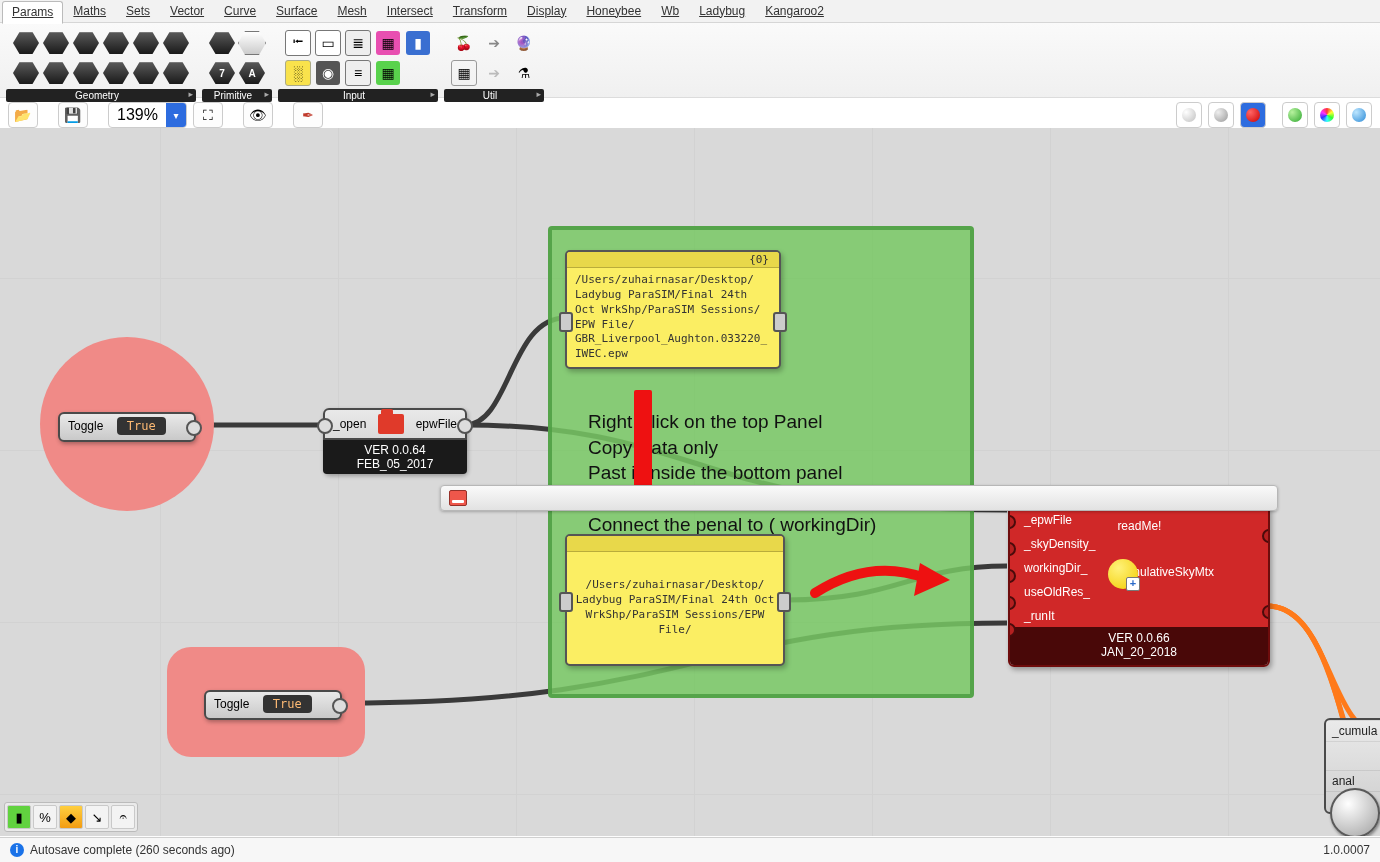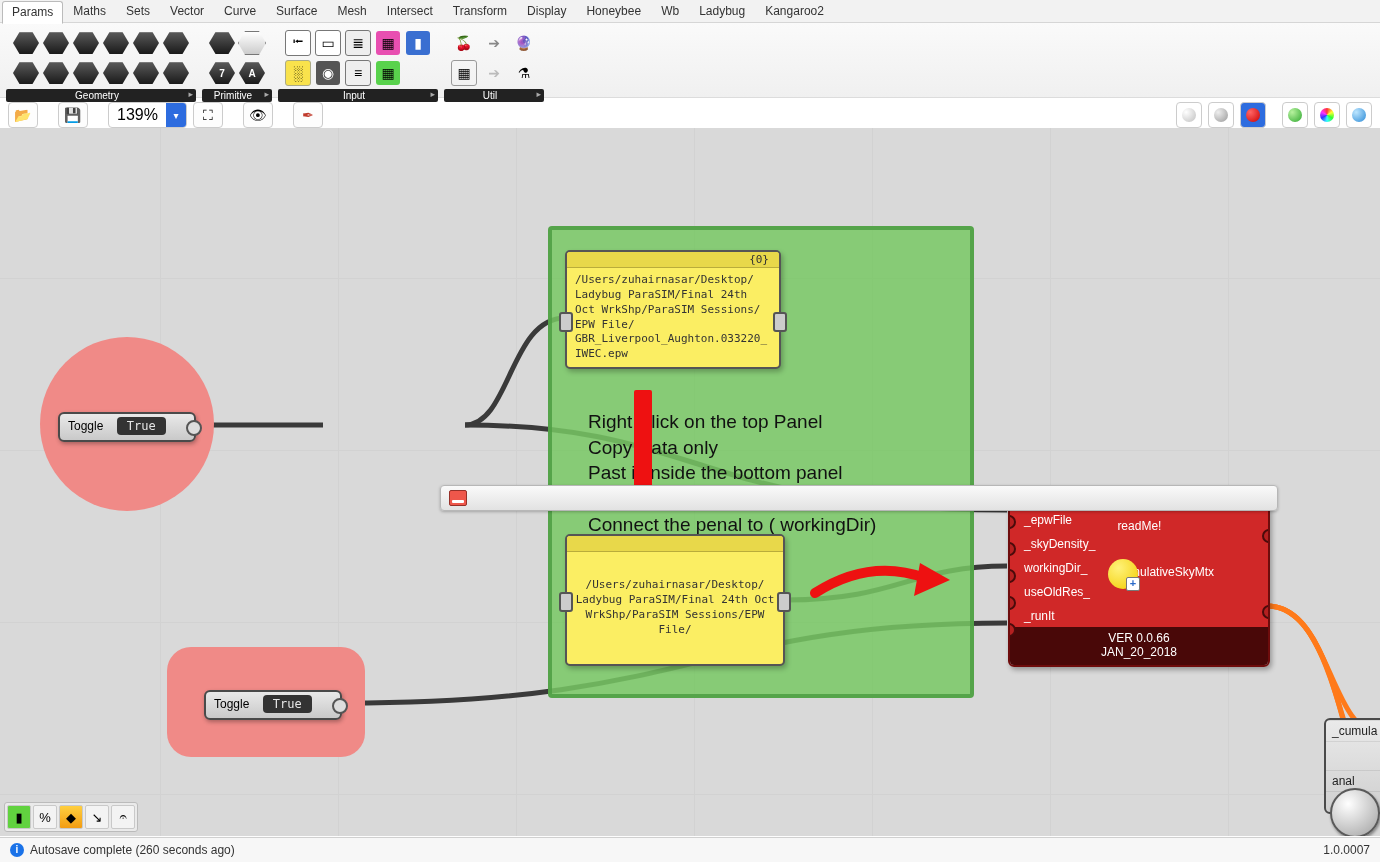--- a/index.html
+++ b/index.html
@@ -21,20 +21,21 @@
     background: #f2f2f2;
     border-bottom: 1px solid #d6d6d6;
     padding-left: 2px;
     font-size: 12px;
     color: #333;
   }
   .tabs .tab {
     padding: 3px 9px 4px 9px;
     cursor: pointer;
     border: 1px solid transparent;
+    text-decoration: underline;
   }
   .tabs .tab.active {
     background: #fff;
     border: 1px solid #bbb;
     border-bottom: 1px solid #fff;
     position: relative;
     top: 1px;
     border-radius: 3px 3px 0 0;
   }
 
@@ -154,21 +155,21 @@
     border-radius:6px;
     background:linear-gradient(#e9e9e9,#c9c9c9);
     box-shadow: 1px 2px 4px rgba(0,0,0,0.3);
     font-size:12px;
   }
   .comp .pin {
     position:absolute;width:12px;height:12px;border:2px solid #555;border-radius:50%;background:#ddd;
   }
   .comp .lbl { padding: 3px 8px; display:inline-block;}
   .comp .dark-pill {
-    background:#333;color:#e5e5e5;border-radius:4px;padding:2px 10px;font-family:Menlo,Consolas,monospace;font-size:12px;
+    background:#333;color:#fdba74;border-radius:4px;padding:2px 10px;font-family:Menlo,Consolas,monospace;font-size:12px;
     display:inline-block;margin:3px 6px 3px 2px;
   }
   .comp .ver-footer {
     background:#1a1a1a;color:#fff;text-align:center;font-size:12px;border-radius:0 0 4px 4px;padding:3px 0;
     margin: 0 -2px -2px -2px;
     border-top:2px solid #4a4a4a;
   }
 
   
   .open-epw { width:140px; }
@@ -483,20 +484,33 @@
     <span class="dark-pill">True</span>
     <div class="pin" style="right:-8px;top:6px;"></div>
   </div>
 
   <div class="comp" style="left:204px;top:562px;width:134px;height:26px;">
     <span class="lbl">Toggle</span>
     <span class="dark-pill">True</span>
     <div class="pin" style="right:-8px;top:6px;"></div>
   </div>
 
+  <div class="comp open-epw" style="left:323px;top:280px;">
+    <div class="body">
+      <div class="pin" style="left:-8px;top:8px;"></div>
+      <span class="lbl" style="padding-left:8px;">_open</span>
+      <div class="icon"></div>
+      <span class="lbl">epwFile</span>
+      <div class="pin" style="right:-8px;top:8px;"></div>
+    </div>
+    <div class="ver-footer">
+      <div>VER 0.0.64</div>
+      <div>FEB_05_2017</div>
+    </div>
+  </div>
 
   <div class="green-group" style="left:548px;top:98px;width:418px;height:464px;"></div>
 
   <div class="scribble-text" style="left:588px;top:281px;">
      <div>Right Click on the top Panel</div>
      <div>Copy Data only</div>
      <div>Past it inside the bottom panel</div>
      <div style="margin-top:26px;">Connect the penal to ( workingDir)</div>
   </div>
 

